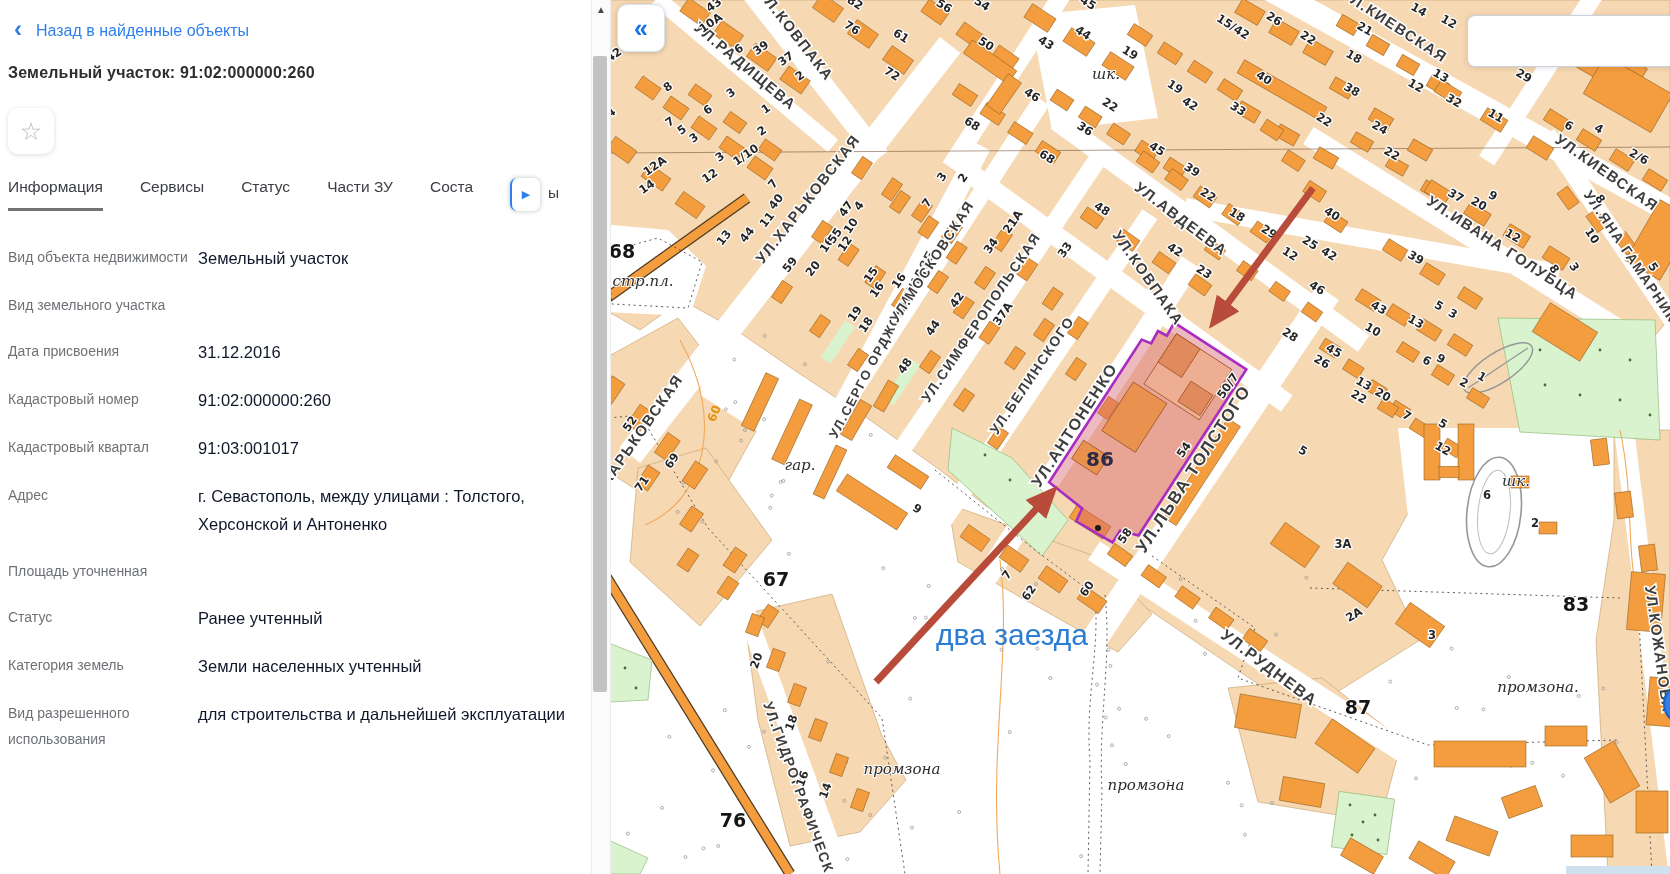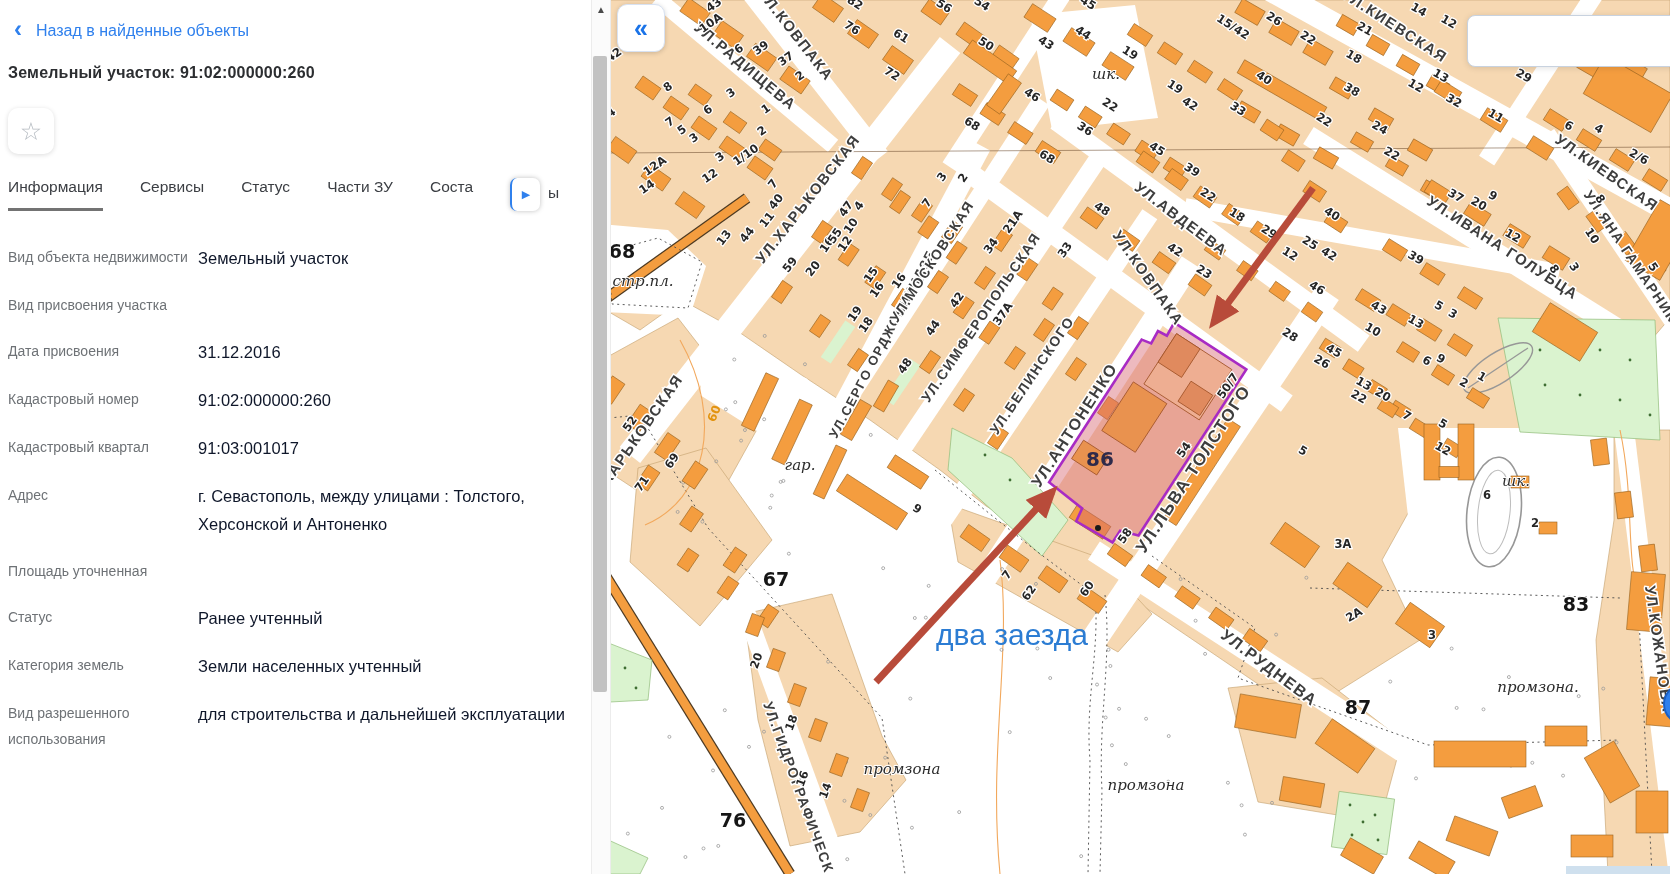--- a/index.html
+++ b/index.html
@@ -70,21 +70,21 @@
         <span>▶</span>
       </button>
       <span class="tab-frag">ы</span>
     </div>
     <div class="fields" id="fields">
         <div class="frow">
           <div class="flabel">Вид объекта недвижимости</div>
           <div class="fvalue">Земельный участок</div>
         </div>
         <div class="frow">
-          <div class="flabel">Вид присвоения участка</div>
+          <div class="flabel">Вид земельного участка</div>
         </div>
         <div class="frow">
           <div class="flabel">Дата присвоения</div>
           <div class="fvalue">31.12.2016</div>
         </div>
         <div class="frow">
           <div class="flabel">Кадастровый номер</div>
           <div class="fvalue">91:02:000000:260</div>
         </div>
         <div class="frow">

